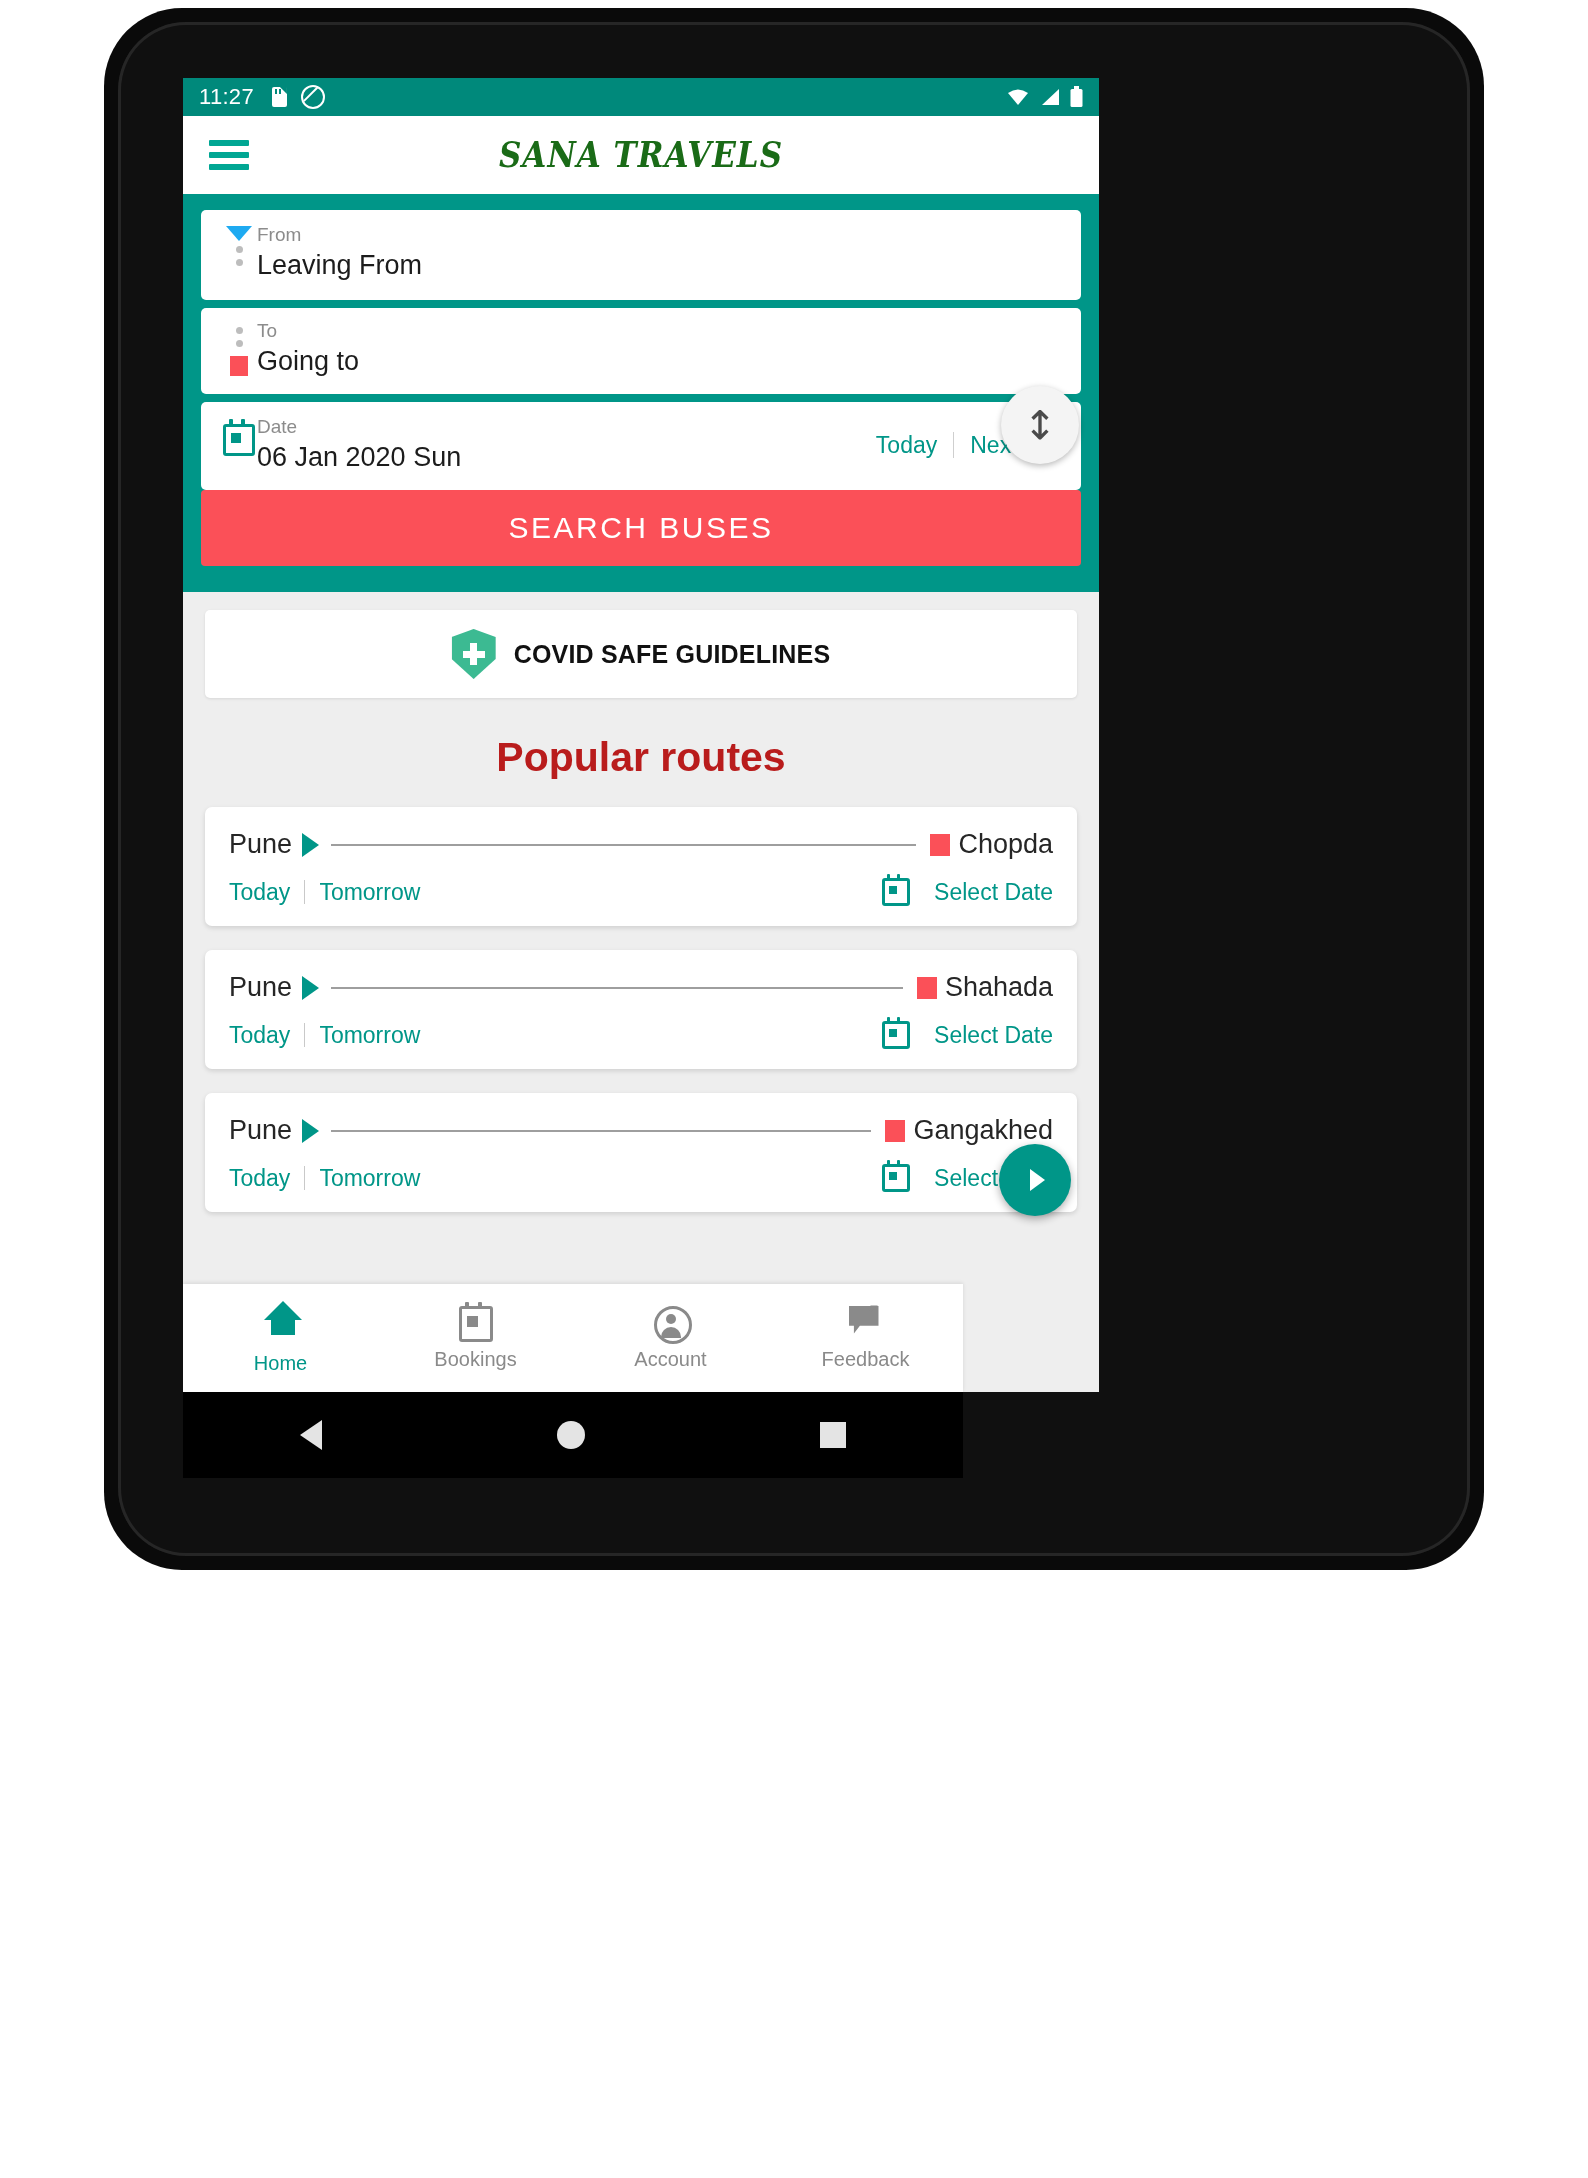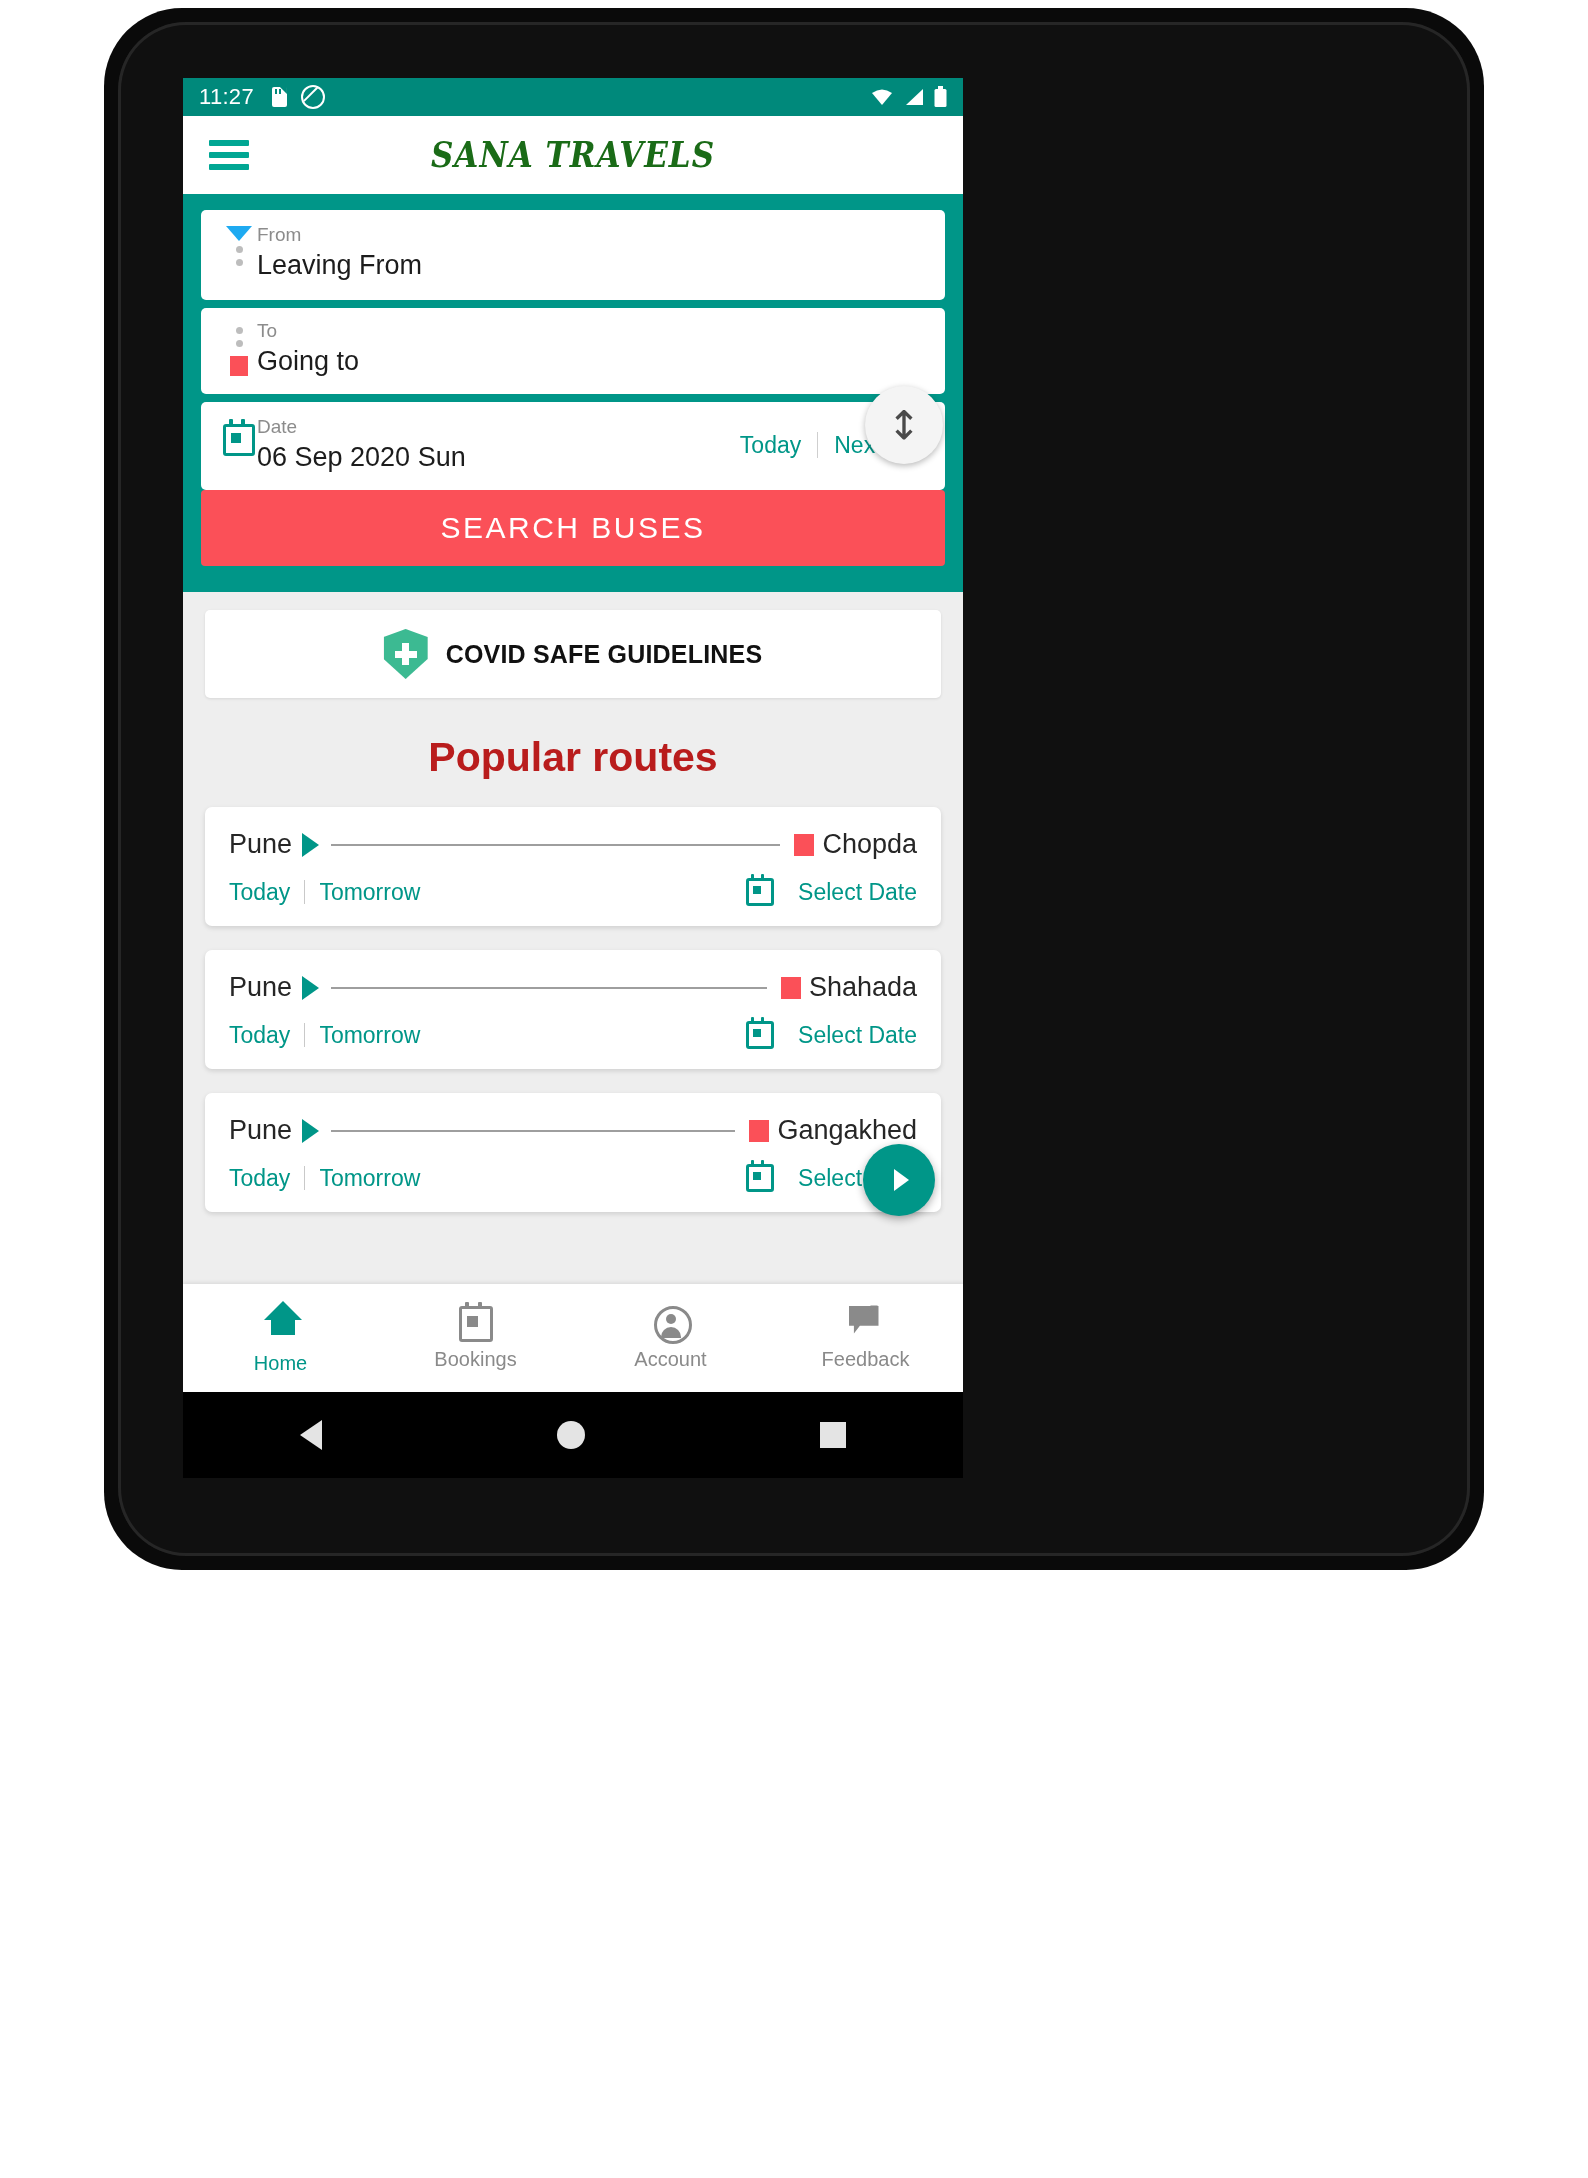--- a/index.html
+++ b/index.html
@@ -8,21 +8,21 @@
   .stage{position:relative;width:1588px;height:2178px;background:#ffffff;}
 
   
   .device-outer{position:absolute;left:104px;top:8px;width:1380px;height:1562px;
     background:#0a0a0a;border-radius:78px;}
   .device-bezel{position:absolute;left:118px;top:22px;width:1352px;height:1534px;
     background:#101010;border-radius:68px;
     box-shadow:inset 0 0 0 3px #262626;}
 
   
-  .screen{position:absolute;left:183px;top:78px;width:780px;height:1314px;background:#eeeeee;overflow:hidden;}
+  .screen{position:absolute;left:183px;top:78px;width:916px;height:1314px;background:#eeeeee;overflow:hidden;}
 
   
   .statusbar{height:38px;background:#00897b;display:flex;align-items:center;
     padding:0 16px;color:#fff;}
   .status-time{font-size:22px;letter-spacing:.3px;font-weight:400;}
   .status-icons-left{display:flex;align-items:center;gap:14px;margin-left:18px;}
   .status-right{margin-left:auto;display:flex;align-items:center;gap:9px;}
   .sd-icon{width:15px;height:20px;background:#fff;border-radius:2px;position:relative;}
   .sd-icon:before{content:"";position:absolute;top:0;right:0;width:7px;height:7px;
     background:#00897b;clip-path:polygon(100% 0,100% 100%,0 0);}
@@ -228,21 +228,21 @@
         </div>
       </div>
 
       <div class="field-card date-card">
         <div class="date-left">
           <div class="marker-col">
             <div class="cal-icon"></div>
           </div>
           <div class="field-texts">
             <div class="field-label">Date</div>
-            <div class="field-value">06 Sep 2020 Sun</div>
+            <div class="field-value">06 Jan 2020 Sun</div>
           </div>
         </div>
         <div class="date-actions">
           <span>Today</span>
           <div class="sep"></div>
           <span>Next day</span>
         </div>
       </div>
 
       <div class="search-btn">SEARCH BUSES</div>

